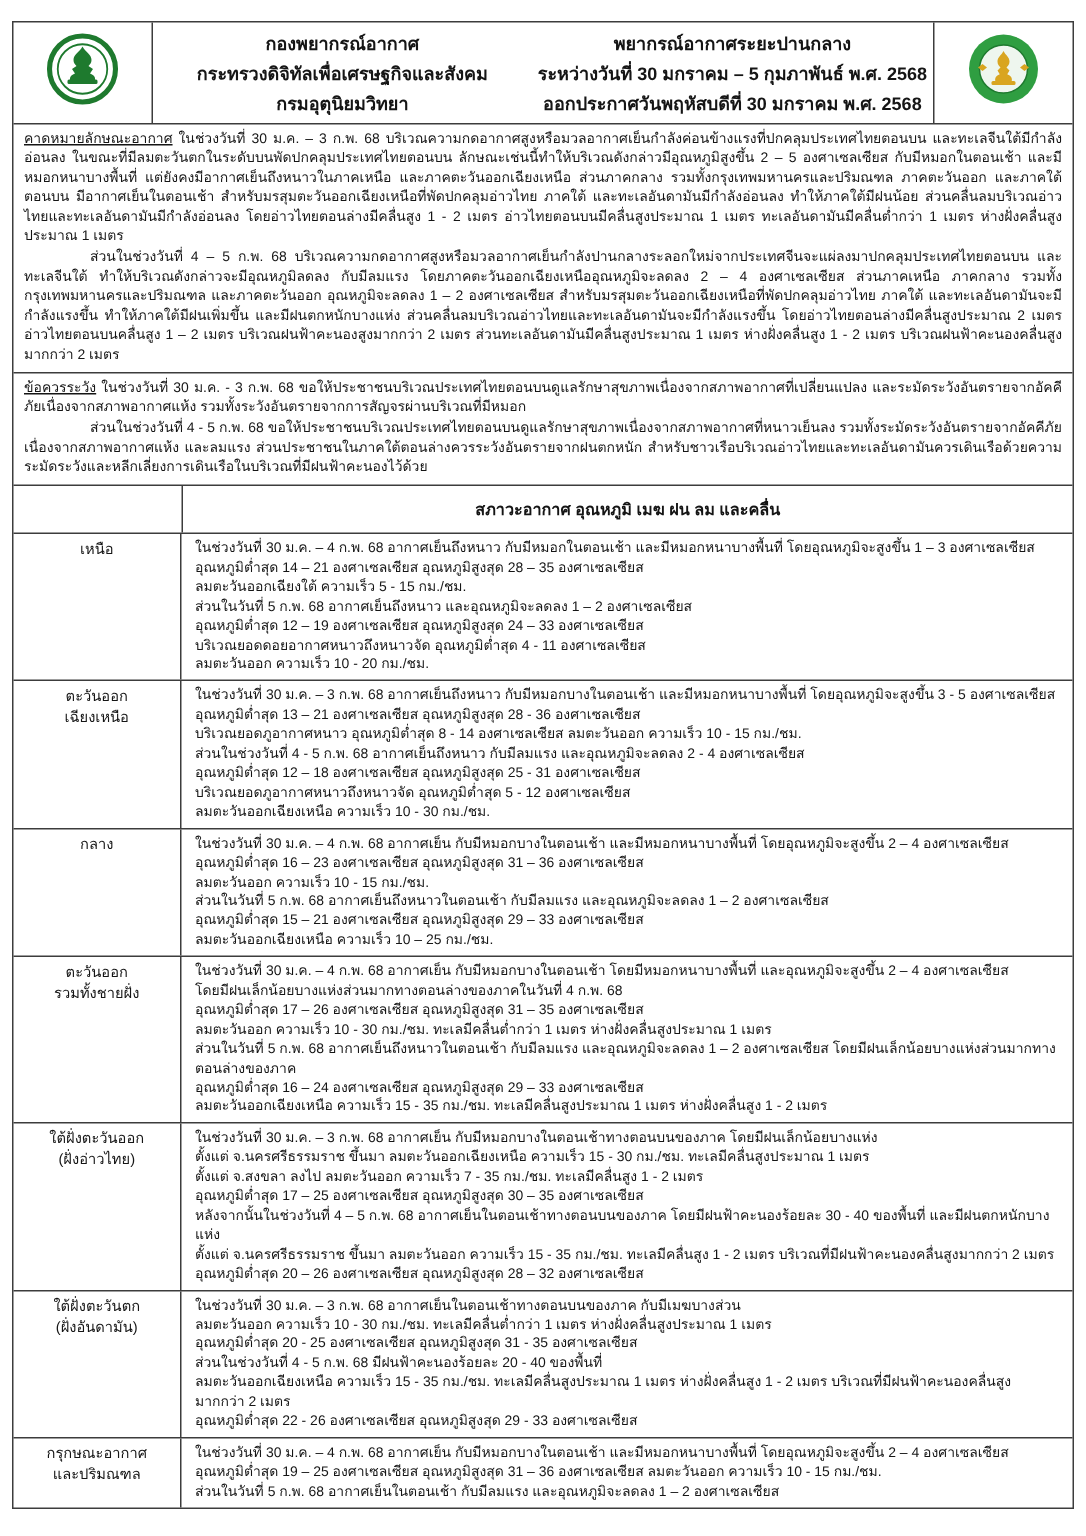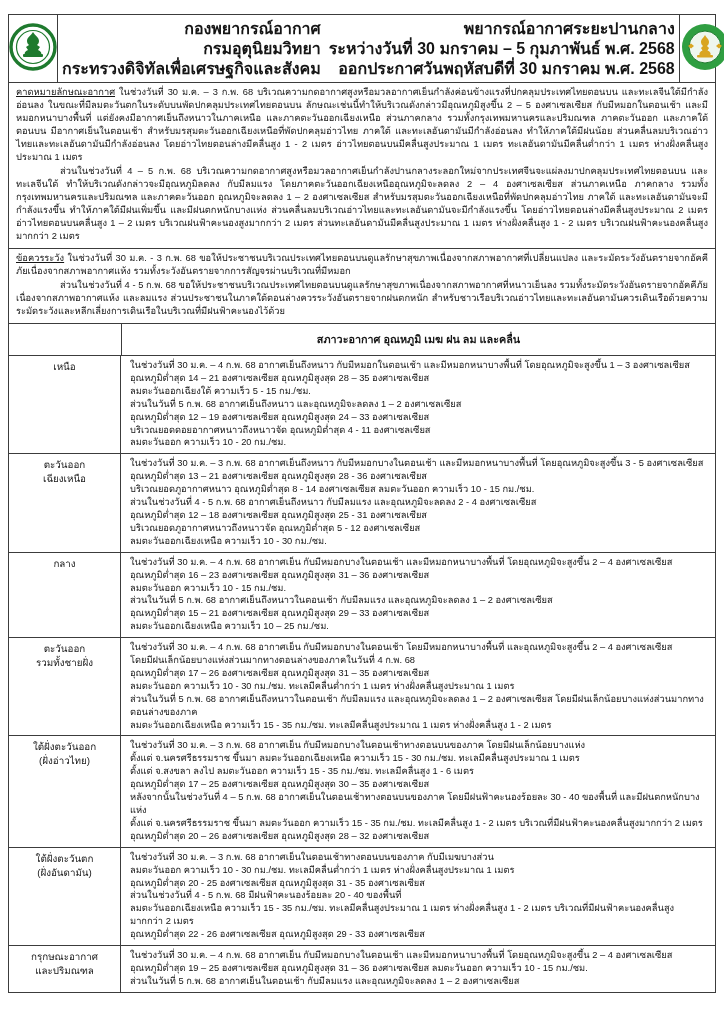--- a/index.html
+++ b/index.html
@@ -7,21 +7,21 @@
   .page{position:absolute;left:0;top:0;width:724px;height:1024px;background:#ffffff;box-sizing:border-box;padding:14px 8px 0 8px;overflow:hidden;}
   .doc-box{border:1.6px solid #3c3c3c;background:#fff;}
   .u{text-decoration:underline;}
   b{font-weight:normal;}
 
   
   .header-grid{display:flex;border-bottom:1.6px solid #3c3c3c;}
   .logo-cell{width:92px;display:flex;align-items:center;justify-content:center;}
   .logo-cell.first{border-right:1.4px solid #3c3c3c;}
   .logo-cell.last{border-left:1.4px solid #3c3c3c;}
-  .head-cell{flex:1;text-align:right;font-weight:bold;font-size:16px;line-height:20px;padding:4px 4px 3px 4px;}
+  .head-cell{flex:1;text-align:center;font-weight:bold;font-size:12px;line-height:20px;padding:4px 4px 3px 4px;}
   .head-cell .hline{white-space:nowrap;}
 
   
   .text-section{padding:3px 7px 4px 7px;font-size:9.3px;line-height:13px;text-align:justify;border-bottom:1.4px solid #3c3c3c;}
   .para{margin:0 0 1px 0;}
   .para.indent{text-indent:44px;}
 
   
   .section-head{display:flex;border-bottom:1.4px solid #3c3c3c;}
   .section-head .lbl{width:112px;border-right:1.4px solid #3c3c3c;}
@@ -44,22 +44,22 @@
           <svg width="48" height="48" viewBox="0 0 48 48">
             <circle cx="24" cy="24" r="22" fill="#ffffff" stroke="#1e7a2e" stroke-width="3.4"></circle>
             <circle cx="24" cy="24" r="16.5" fill="#ffffff" stroke="#1e7a2e" stroke-width="1.2"></circle>
             <path d="M24 9 c2 4 6 5 6 9 0 2-1 3-2 4 l3 2 -2 3 c3 1 4 3 3 5 l-16 0 c-1-2 0-4 3-5 l-2-3 3-2 c-1-1-2-2-2-4 0-4 4-5 6-9 z" fill="#1e7a2e"></path>
             <rect x="14" y="31" width="20" height="3" rx="1" fill="#1e7a2e"></rect>
           </svg>
         </span>
       </div>
       <div class="head-cell">
         <div class="hline">กองพยากรณ์อากาศ</div>
+        <div class="hline">กระทรวงดิจิทัลเพื่อเศรษฐกิจและสังคม</div>
         <div class="hline">กรมอุตุนิยมวิทยา</div>
-        <div class="hline">กระทรวงดิจิทัลเพื่อเศรษฐกิจและสังคม</div>
       </div>
       <div class="head-cell">
         <div class="hline">พยากรณ์อากาศระยะปานกลาง</div>
         <div class="hline">ระหว่างวันที่ 30 มกราคม – 5 กุมภาพันธ์ พ.ศ. 2568</div>
         <div class="hline">ออกประกาศวันพฤหัสบดีที่ 30 มกราคม พ.ศ. 2568</div>
       </div>
       <div class="logo-cell last">
         <span>
           <svg width="50" height="50" viewBox="0 0 50 50">
             <circle cx="25" cy="25" r="23" fill="#2f9e41"></circle>
@@ -134,32 +134,33 @@
           <div class="t-label">
             <div>ตะวันออก</div>
             <div>รวมทั้งชายฝั่ง</div>
           </div>
           <div class="t-detail">
             <div class="fline"><b>ในช่วงวันที่ 30 ม.ค. – 4 ก.พ. 68 </b><span>อากาศเย็น กับมีหมอกบางในตอนเช้า โดยมีหมอกหนาบางพื้นที่ และอุณหภูมิจะสูงขึ้น 2 – 4 องศาเซลเซียส</span></div>
             <div class="fline"><span>โดยมีฝนเล็กน้อยบางแห่งส่วนมากทางตอนล่างของภาค</span><b>ในวันที่ 4 ก.พ. 68</b></div>
             <div class="fline"><span>อุณหภูมิต่ำสุด 17 – 26 องศาเซลเซียส อุณหภูมิสูงสุด 31 – 35 องศาเซลเซียส</span></div>
             <div class="fline"><span>ลมตะวันออก ความเร็ว 10 - 30 กม./ชม. ทะเลมีคลื่นต่ำกว่า 1 เมตร ห่างฝั่งคลื่นสูงประมาณ 1 เมตร</span></div>
             <div class="fline"><b>ส่วนในวันที่ 5 ก.พ. 68 </b><span>อากาศเย็นถึงหนาวในตอนเช้า กับมีลมแรง และอุณหภูมิจะลดลง 1 – 2 องศาเซลเซียส โดยมีฝนเล็กน้อยบางแห่งส่วนมากทางตอนล่างของภาค</span></div>
+            <div class="fline"><span>อุณหภูมิต่ำสุด 16 – 24 องศาเซลเซียส อุณหภูมิสูงสุด 29 – 33 องศาเซลเซียส</span></div>
             <div class="fline"><span>ลมตะวันออกเฉียงเหนือ ความเร็ว 15 - 35 กม./ชม. ทะเลมีคลื่นสูงประมาณ 1 เมตร ห่างฝั่งคลื่นสูง 1 - 2  เมตร</span></div>
           </div>
         </div>
         <div class="t-row">
           <div class="t-label">
             <div>ใต้ฝั่งตะวันออก</div>
             <div>(ฝั่งอ่าวไทย)</div>
           </div>
           <div class="t-detail">
             <div class="fline"><b>ในช่วงวันที่ 30 ม.ค. – 3 ก.พ. 68 </b><span>อากาศเย็น กับมีหมอกบางในตอนเช้าทางตอนบนของภาค โดยมีฝนเล็กน้อยบางแห่ง</span></div>
             <div class="fline"><span>ตั้งแต่ จ.นครศรีธรรมราช ขึ้นมา ลมตะวันออกเฉียงเหนือ ความเร็ว 15 - 30 กม./ชม. ทะเลมีคลื่นสูงประมาณ 1 เมตร</span></div>
-            <div class="fline"><span>ตั้งแต่ จ.สงขลา ลงไป ลมตะวันออก ความเร็ว 15 - 35 กม./ชม. ทะเลมีคลื่นสูง 1 - 6 เมตร</span></div>
+            <div class="fline"><span>ตั้งแต่ จ.สงขลา ลงไป ลมตะวันออก ความเร็ว 7 - 35 กม./ชม. ทะเลมีคลื่นสูง 1 - 2 เมตร</span></div>
             <div class="fline"><span>อุณหภูมิต่ำสุด 17 – 25 องศาเซลเซียส อุณหภูมิสูงสุด 30 – 35 องศาเซลเซียส</span></div>
             <div class="fline"><b>หลังจากนั้นในช่วงวันที่ 4 – 5 ก.พ. 68 </b><span>อากาศเย็นในตอนเช้าทางตอนบนของภาค โดยมีฝนฟ้าคะนองร้อยละ 30 - 40 ของพื้นที่ และมีฝนตกหนักบางแห่ง</span></div>
             <div class="fline"><span>ตั้งแต่ จ.นครศรีธรรมราช ขึ้นมา ลมตะวันออก ความเร็ว 15 - 35 กม./ชม. ทะเลมีคลื่นสูง 1 - 2 เมตร บริเวณที่มีฝนฟ้าคะนองคลื่นสูงมากกว่า 2 เมตร</span></div>
             <div class="fline"><span>อุณหภูมิต่ำสุด 20 – 26 องศาเซลเซียส อุณหภูมิสูงสุด 28 – 32 องศาเซลเซียส</span></div>
           </div>
         </div>
         <div class="t-row">
           <div class="t-label">
             <div>ใต้ฝั่งตะวันตก</div>
             <div>(ฝั่งอันดามัน)</div>

